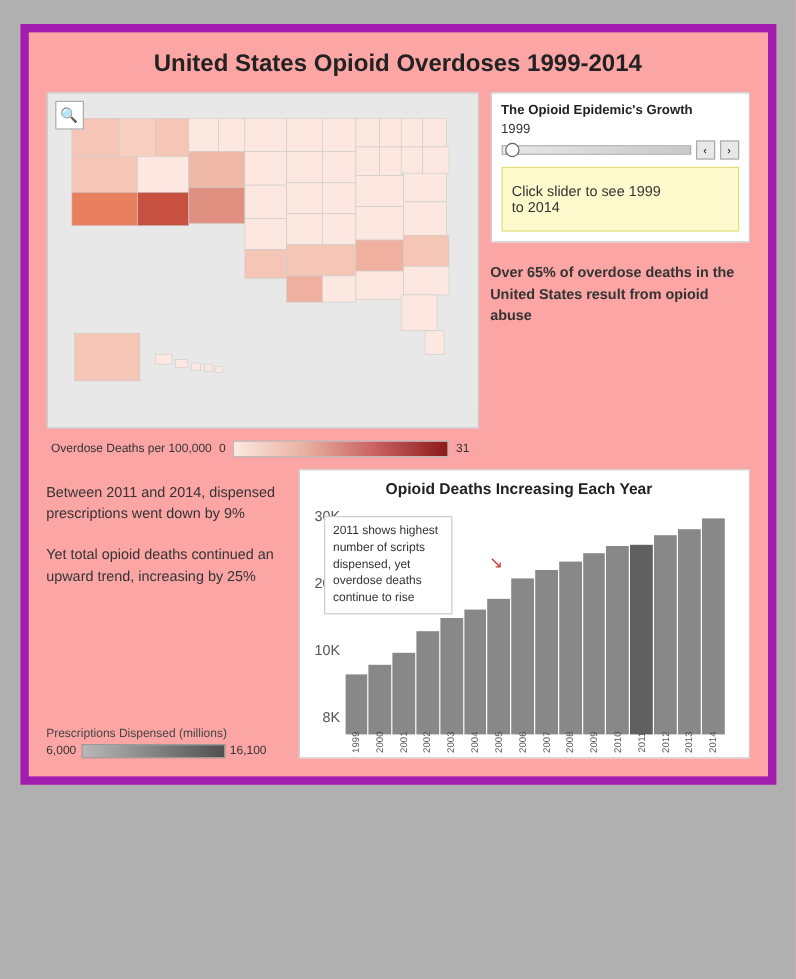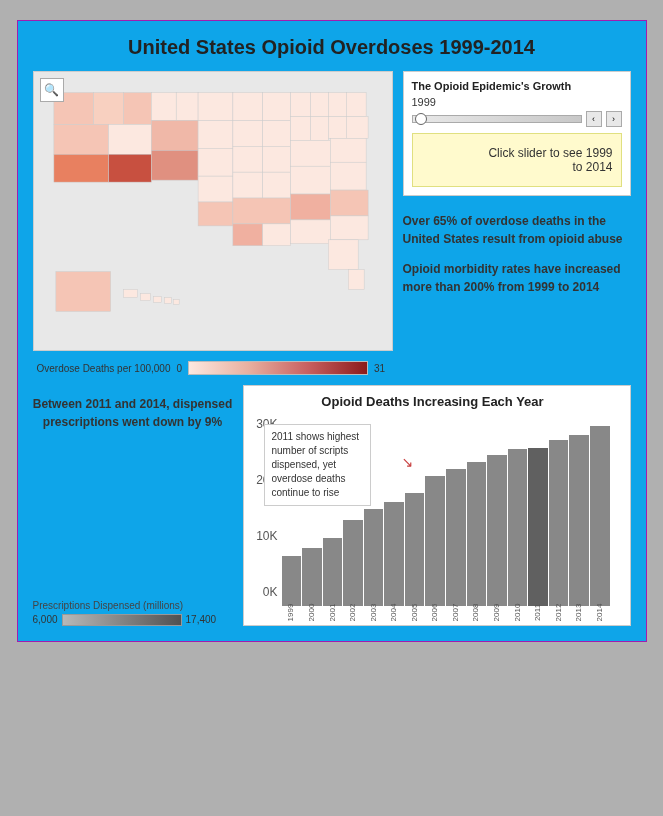--- a/index.html
+++ b/index.html
@@ -6,22 +6,22 @@
     body {
       width: 663px;
       height: 816px;
       background: #b0b0b0;
       font-family: Arial, sans-serif;
       overflow: hidden;
     }
     .main-container {
       width: 630px;
       margin: 20px auto;
-      background: #0ea5e9;
-      border: 1px solid #a21caf;
+      background: #fca5a5;
+      border: 7px solid #a21caf;
       padding: 15px;
     }
     .page-title {
       text-align: center;
       font-size: 20px;
       font-weight: bold;
       margin-bottom: 12px;
       color: #222;
     }
     .top-section {
@@ -108,21 +108,21 @@
       display: flex;
       align-items: center;
       justify-content: center;
       font-size: 9px;
       cursor: pointer;
     }
     .click-hint {
       background: #fffacd;
       border: 1px solid #e0e080;
       padding: 12px 8px;
-      text-align: right;
+      text-align: left;
       font-size: 12px;
       color: #333;
       margin-top: 4px;
     }
     .stats-text {
       font-size: 12px;
       font-weight: bold;
       color: #333;
       text-align: left;
       line-height: 1.5;
@@ -155,23 +155,22 @@
     }
     .left-stats {
       flex: 0 0 200px;
       display: flex;
       flex-direction: column;
       justify-content: flex-start;
       padding-top: 10px;
     }
     .left-stats-text {
       font-size: 12px;
-      font-weight: bold;
-      color: #333;
-      text-align: center;
+      font-weight: normal;
+      color: #333;
       line-height: 1.5;
       margin-bottom: 16px;
     }
     .prescriptions-legend {
       margin-top: auto;
       padding-top: 30px;
     }
     .presc-label {
       font-size: 10px;
       color: #444;
@@ -361,56 +360,56 @@
           <div class="slider-arrow">‹</div>
           <div class="slider-arrow">›</div>
         </div>
         <div class="click-hint">
           <span>Click slider to see 1999<br>to 2014</span>
         </div>
       </div>
 
       <div class="stats-text">
         <p>Over 65% of overdose deaths in the United States result from opioid abuse</p>
-        <p>Opioid morbidity rates have increased more than 200% from 1999 to 2014</p>
       </div>
     </div>
   </div>
 
   <div class="legend-area">
     <span class="legend-label">Overdose Deaths per 100,000</span>
     <span class="legend-label">0</span>
     <div class="legend-gradient"></div>
     <span class="legend-label">31</span>
   </div>
 
   <div class="bottom-section">
 
     <div class="left-stats">
       <div class="left-stats-text">Between 2011 and 2014, dispensed prescriptions went down by 9%</div>
+      <div class="left-stats-text">Yet total opioid deaths continued an upward trend, increasing by 25%</div>
 
       <div class="prescriptions-legend">
         <div class="presc-label">Prescriptions Dispensed (millions)</div>
         <div class="presc-gradient-row">
           <span class="presc-val">6,000</span>
           <div class="presc-gradient"></div>
-          <span class="presc-val">17,400</span>
+          <span class="presc-val">16,100</span>
         </div>
       </div>
     </div>
 
     <div class="chart-area">
       <div class="chart-title">Opioid Deaths Increasing Each Year</div>
       <div class="chart-annotation">
         <span>2011 shows highest number of scripts dispensed, yet overdose deaths continue to rise</span>
       </div>
       <div class="annotation-arrow">↘</div>
       <div style="position:relative;">
         <div class="y-axis">
-          <span class="y-label">0K</span>
+          <span class="y-label">8K</span>
           <span class="y-label">10K</span>
           <span class="y-label">20K</span>
           <span class="y-label">30K</span>
         </div>
         <div class="bar-chart-wrap" id="bar-chart">
         <div class="bar-col">
               <div style="flex: 1 1 0%;"></div>
               <div class="bar-rect" style="height: 50px;"></div>
               <div class="bar-x-label">1999</div>
             </div>

